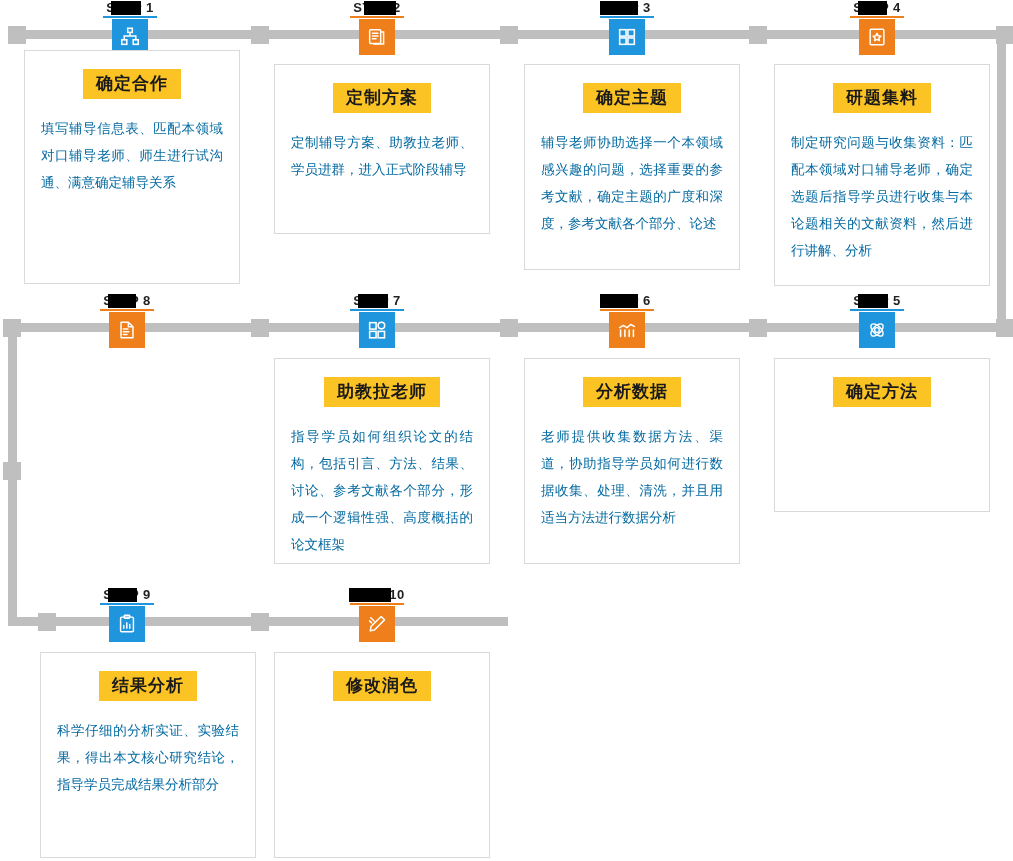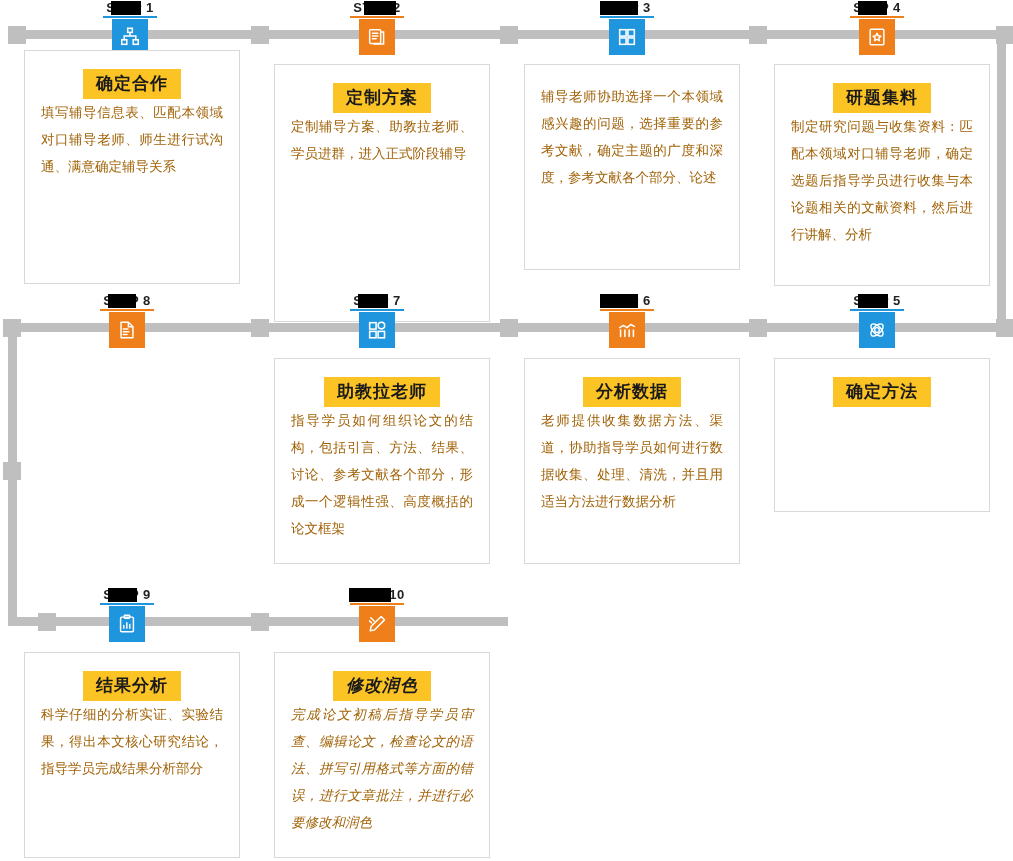--- a/index.html
+++ b/index.html
@@ -84,23 +84,24 @@
     display: inline-block;
     background: #fcc324;
     color: #1a1a1a;
     font-size: 17px;
     font-weight: bold;
     line-height: 26px;
     padding: 2px 13px;
     letter-spacing: 1px;
   }
   .card-body {
+    margin-top: 16px;
     font-size: 13.5px;
     line-height: 27px;
-    color: #a16207;
+    color: #0369a1;
     text-align: justify;
     text-justify: inter-ideograph;
   }
 </style>
 </head>
 <body>
 
 <div id="stage">
 
   <div class="rail rail-h" style="left:8px; top:30px; width:990px;"></div>
@@ -186,28 +187,31 @@
     </div>
   </div>
 
   <div class="card" style="left:24px; top:50px; height:234px;">
     <div class="card-title-wrap">
       <span class="card-title">确定合作</span>
     </div>
     <div class="card-body">填写辅导信息表、匹配本领域对口辅导老师、师生进行试沟通、满意确定辅导关系</div>
   </div>
 
-  <div class="card" style="left:274px; top:64px; height:258px;">
+  <div class="card" style="left:274px; top:64px; height:170px;">
     <div class="card-title-wrap">
       <span class="card-title">定制方案</span>
     </div>
     <div class="card-body">定制辅导方案、助教拉老师、学员进群，进入正式阶段辅导</div>
   </div>
 
   <div class="card" style="left:524px; top:64px; height:206px;">
+    <div class="card-title-wrap">
+      <span class="card-title">确定主题</span>
+    </div>
     <div class="card-body">辅导老师协助选择一个本领域感兴趣的问题，选择重要的参考文献，确定主题的广度和深度，参考文献各个部分、论述</div>
   </div>
 
   <div class="card" style="left:774px; top:64px; height:222px;font-family:Liberation Serif, serif;">
     <div class="card-title-wrap">
       <span class="card-title">研题集料</span>
     </div>
     <div class="card-body">制定研究问题与收集资料：匹配本领域对口辅导老师，确定选题后指导学员进行收集与本论题相关的文献资料，然后进行讲解、分析</div>
   </div>
 
@@ -314,27 +318,26 @@
       <span class="step-underline" style="background:#ef7f1a;"></span>
     </div>
     <div class="tile" style="background:#ef7f1a;">
       <svg width="22" height="22" viewBox="0 0 24 24" fill="none" stroke="#ffffff" stroke-width="1.6">
         <path d="M16.5 3.8l3.7 3.7-11 11-4.6.9.9-4.6z" stroke-linejoin="round"></path>
         <path d="M5.2 5.2l3.6 3.6M3.9 8.6l2.3 2.3" stroke-linecap="round"></path>
       </svg>
     </div>
   </div>
 
-  <div class="card" style="left:24px; top:652px; height:206px;">
+  <div class="card" style="left:40px; top:652px; height:206px;">
     <div class="card-title-wrap">
       <span class="card-title">结果分析</span>
     </div>
     <div class="card-body">科学仔细的分析实证、实验结果，得出本文核心研究结论，指导学员完成结果分析部分</div>
   </div>
 
-  <div class="card" style="left:274px; top:652px; height:206px;font-style:italic;">
+  <div class="card" style="left:274px; top:652px; height:206px;">
     <div class="card-title-wrap">
       <span class="card-title">修改润色</span>
     </div>
-    <div class="card-body">完成论文初稿后指导学员审查、编辑论文，检查论文的语法、拼写引用格式等方面的错误，进行文章批注，并进行必要修改和润色</div>
   </div>
 
 </div>
 
 </body></html>

